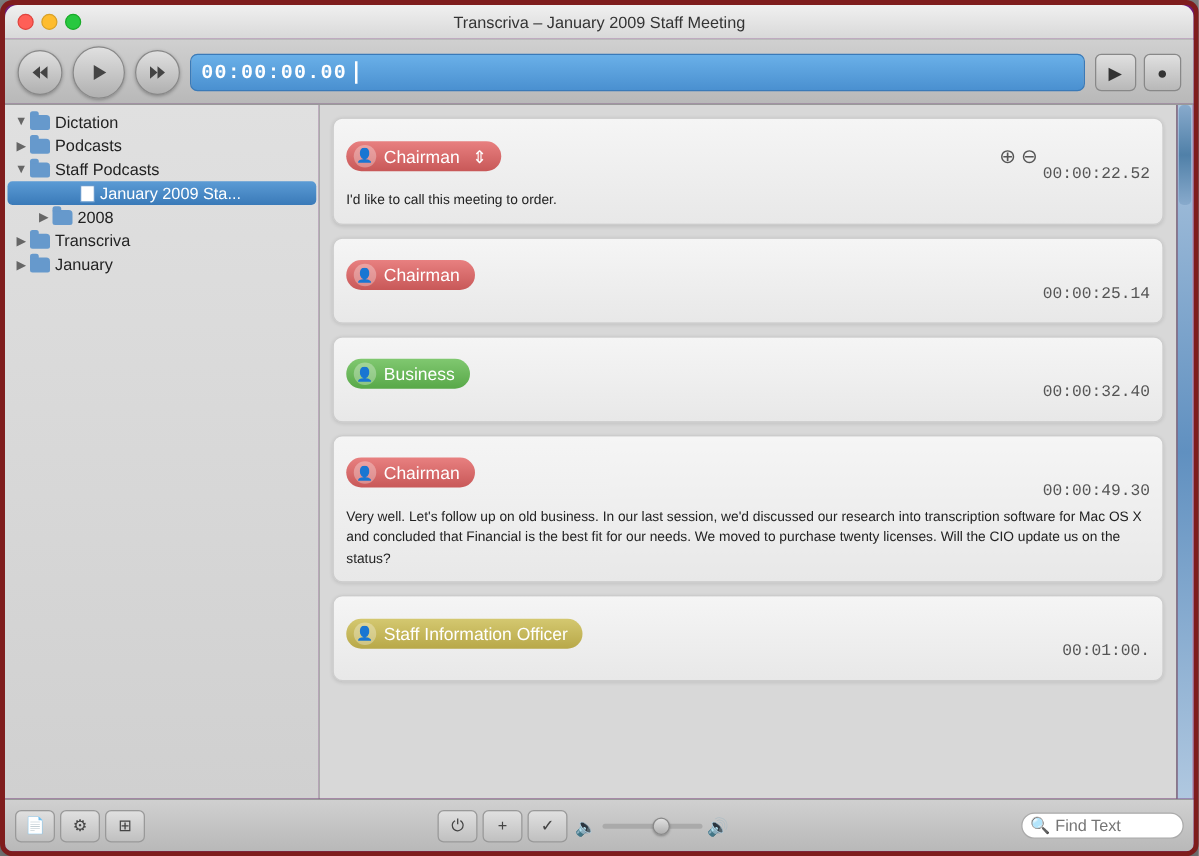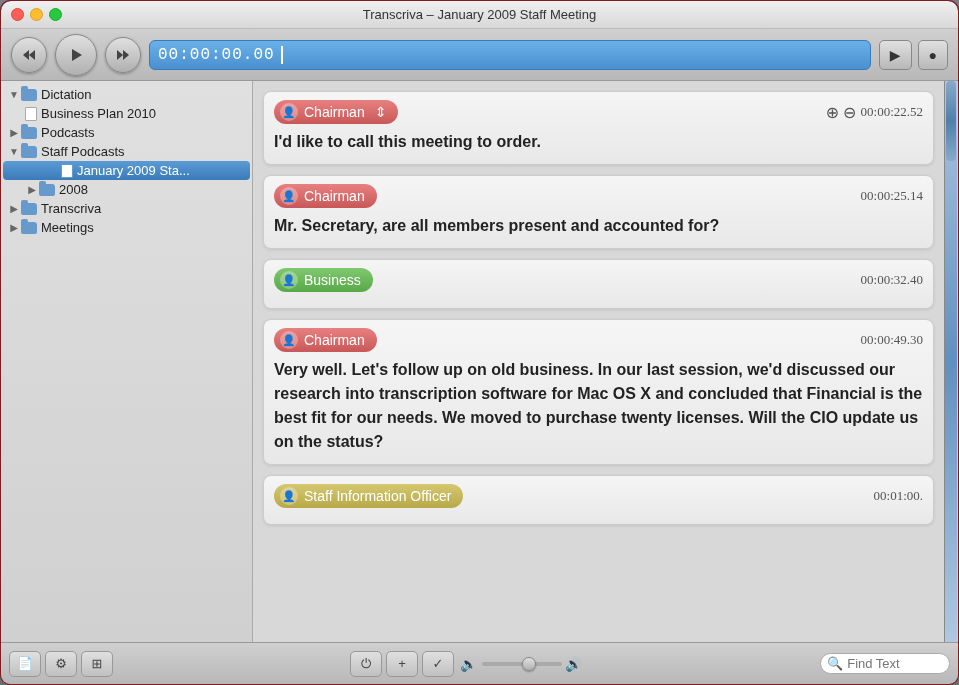--- a/index.html
+++ b/index.html
@@ -13,21 +13,21 @@
     }
     .window {
       width: 959px;
       height: 685px;
       background: #701a75;
       border-radius: 10px;
       box-shadow: 0 8px 30px rgba(0,0,0,0.5);
       display: flex;
       flex-direction: column;
       overflow: hidden;
-      border: 1px solid #7f1d1d;
+      border: 4px solid #7f1d1d;
     }
     
     .titlebar {
       background: linear-gradient(to bottom, #f0f0f0, #d8d8d8);
       height: 28px;
       display: flex;
       align-items: center;
       justify-content: center;
       border-bottom: 1px solid #bbb;
       border-radius: 10px 10px 0 0;
@@ -85,21 +85,21 @@
       border: 1px solid #3a7ab8;
       display: flex;
       align-items: center;
       padding: 0 8px;
       gap: 6px;
     }
     .timecode {
       color: #ffffff;
       font-family: 'Courier New', monospace;
       font-size: 16px;
-      font-weight: normal;
+      font-weight: bold;
       letter-spacing: 1px;
     }
     .timecode-cursor {
       width: 2px;
       height: 18px;
       background: #fff;
       animation: blink 1s infinite;
     }
     @keyframes blink { 0%,100%{opacity:1} 50%{opacity:0} }
     .toolbar-right {
@@ -248,37 +248,37 @@
       background: rgba(255,255,255,0.3);
       border-radius: 50%;
       display: flex;
       align-items: center;
       justify-content: center;
       font-size: 11px;
     }
     .timestamp {
       font-size: 13px;
       color: #555;
-      font-family: Liberation Serif, serif;
+      font-family: Liberation Mono, monospace;
+      margin-top: 28px;
     }
     .entry-controls {
       display: flex;
       align-items: center;
       gap: 4px;
     }
     .ctrl-btn {
       font-size: 16px;
       color: #555;
       cursor: pointer;
     }
     .entry-text {
-      font-size: 16px;
+      font-size: 11px;
       color: #222;
       line-height: 1.5;
-      font-weight: bold;
     }
     
     .bottombar {
       height: 42px;
       background: linear-gradient(to bottom, #d0d0d0, #b8b8b8);
       border-top: 1px solid #999;
       display: flex;
       align-items: center;
       padding: 0 8px;
       gap: 8px;
@@ -431,24 +431,20 @@
 
   <div class="main-content">
 
     <div class="sidebar">
 
       <div class="sidebar-item">
         <span class="sidebar-disclosure">▼</span>
         <span class="folder-icon"></span>
         <span>Dictation</span>
       </div>
-      <div class="sidebar-item indent1">
-        <span class="doc-icon"></span>
-        <span>Business Plan 2010</span>
-      </div>
 
       <div class="sidebar-item">
         <span class="sidebar-disclosure">▶</span>
         <span class="folder-icon"></span>
         <span>Podcasts</span>
       </div>
 
       <div class="sidebar-item">
         <span class="sidebar-disclosure">▼</span>
         <span class="folder-icon"></span>
@@ -466,21 +462,21 @@
 
       <div class="sidebar-item">
         <span class="sidebar-disclosure">▶</span>
         <span class="folder-icon"></span>
         <span>Transcriva</span>
       </div>
 
       <div class="sidebar-item">
         <span class="sidebar-disclosure">▶</span>
         <span class="folder-icon"></span>
-        <span>Meetings</span>
+        <span>January</span>
       </div>
     </div>
 
     <div class="transcript">
 
       <div class="transcript-entry">
         <div class="entry-header">
           <span class="speaker-badge chairman">
             <span class="speaker-icon">👤</span>
             <span>Chairman</span>
@@ -496,21 +492,20 @@
       </div>
 
       <div class="transcript-entry">
         <div class="entry-header">
           <span class="speaker-badge chairman">
             <span class="speaker-icon">👤</span>
             <span>Chairman</span>
           </span>
           <span class="timestamp">00:00:25.14</span>
         </div>
-        <div class="entry-text">Mr. Secretary, are all members present and accounted for?</div>
       </div>
 
       <div class="transcript-entry">
         <div class="entry-header">
           <span class="speaker-badge secretary">
             <span class="speaker-icon">👤</span>
             <span>Business</span>
           </span>
           <span class="timestamp">00:00:32.40</span>
         </div>

